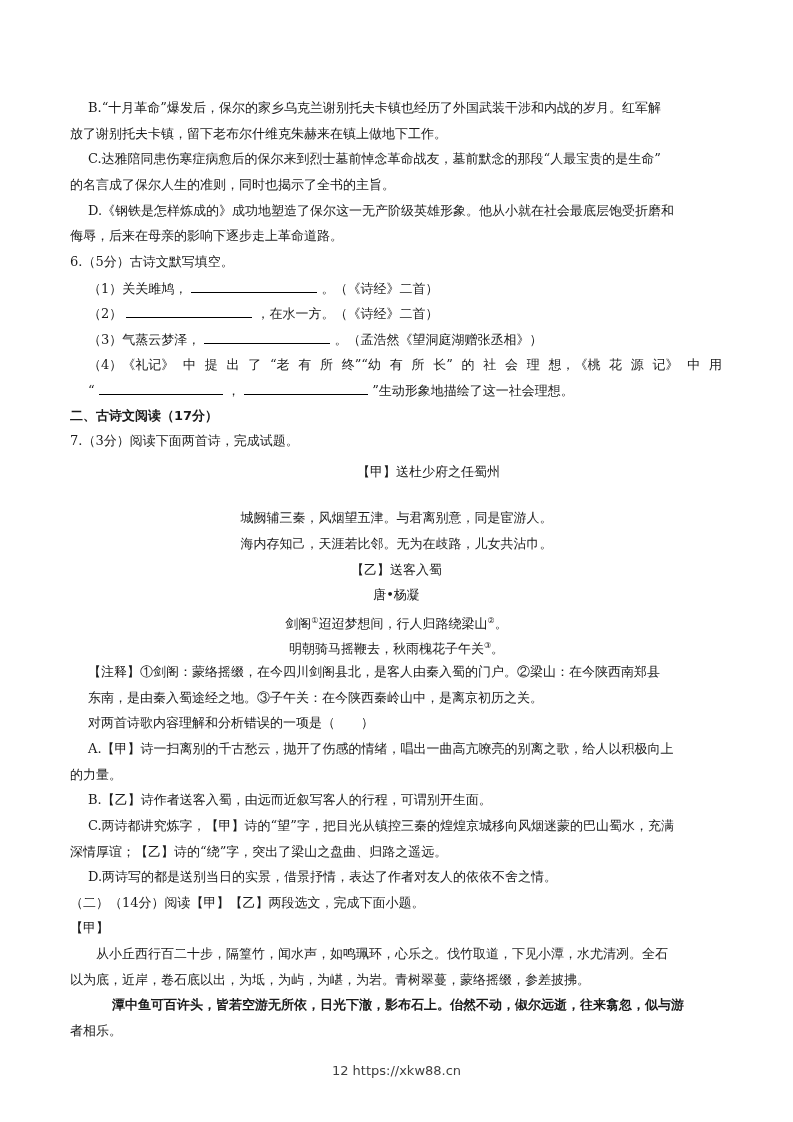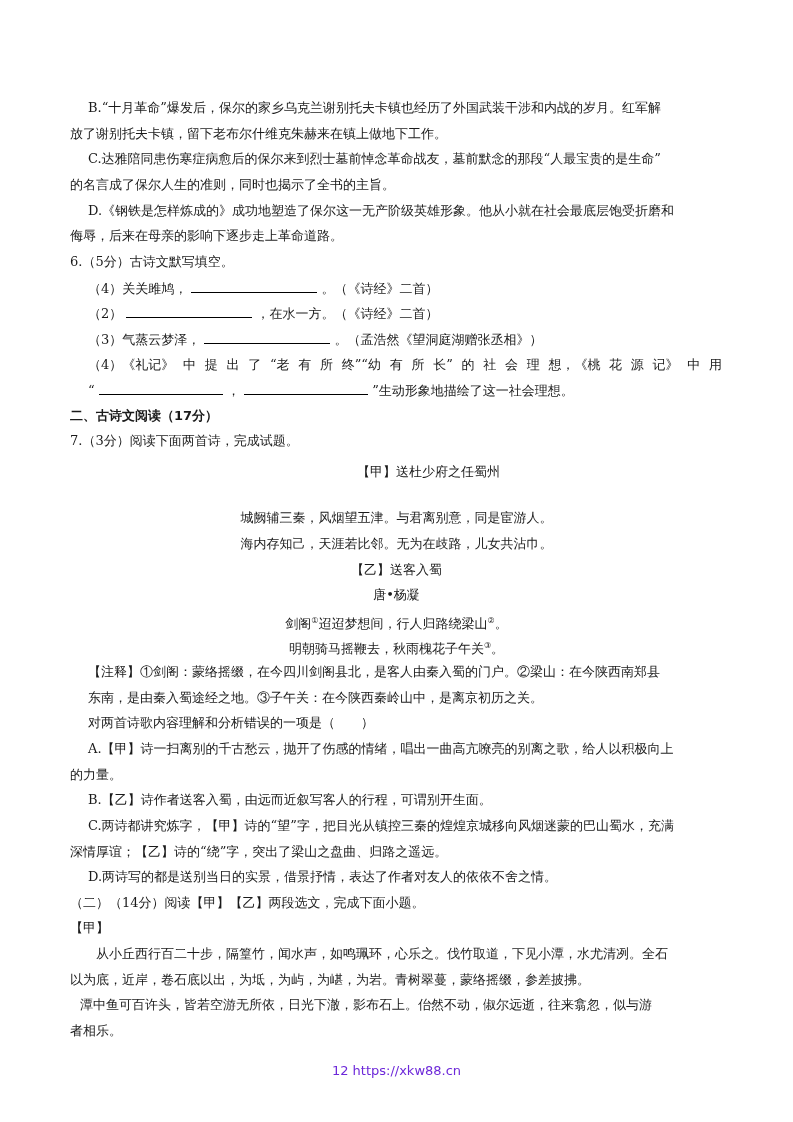--- a/index.html
+++ b/index.html
@@ -7,38 +7,38 @@
          font-family: "DejaVu Serif", "Liberation Serif", serif; color:#1a1a1a; }
   .page { position:absolute; left:0; top:0; width:793px; height:800px;padding-left:29px; }
   .line { position:absolute; font-size:13px; line-height:16px; white-space:nowrap; }
   .l-in { left:88px; }
   .l-out { left:70px; }
   .center { left:0; width:793px; text-align:center; }
   .bold { font-weight:bold; font-family:"DejaVu Sans", sans-serif; }
   .blank { display:inline-block; border-bottom:1px solid #000; height:12px; vertical-align:baseline; }
   .sup { font-size:8px; vertical-align:super; }
   .footer { position:absolute; left:0; width:793px; top:1063px; text-align:center;
-            font-family:"DejaVu Sans", sans-serif; font-size:13px; color:#6d28d9; }
+            font-family:"DejaVu Sans", sans-serif; font-size:13px; color:#404040; }
   .just { width:652px; display:flex; justify-content:space-between; }
 </style>
 </head>
 <body>
 
 <div class="page">
 
   <div class="line l-in" style="top:100px;">B.“十月革命”爆发后，保尔的家乡乌克兰谢别托夫卡镇也经历了外国武装干涉和内战的岁月。红军解</div>
   <div class="line l-out" style="top:126px;">放了谢别托夫卡镇，留下老布尔什维克朱赫来在镇上做地下工作。</div>
   <div class="line l-in" style="top:151px;">C.达雅陪同患伤寒症病愈后的保尔来到烈士墓前悼念革命战友，墓前默念的那段“人最宝贵的是生命”</div>
   <div class="line l-out" style="top:177px;text-align:center;">的名言成了保尔人生的准则，同时也揭示了全书的主旨。</div>
   <div class="line l-in" style="top:203px;">D.《钢铁是怎样炼成的》成功地塑造了保尔这一无产阶级英雄形象。他从小就在社会最底层饱受折磨和</div>
   <div class="line l-out" style="top:228px;">侮辱，后来在母亲的影响下逐步走上革命道路。</div>
 
   <div class="line l-out" style="top:254px;">6.（5分）古诗文默写填空。</div>
   <div class="line l-in" style="top:280px;">
-    <span>（4）关关雎鸠，</span>
+    <span>（1）关关雎鸠，</span>
     <span class="blank" style="width:126px;"></span>
     <span>。（《诗经》二首）</span>
   </div>
   <div class="line l-in" style="top:305px;">
     <span>（2）</span>
     <span class="blank" style="width:126px;"></span>
     <span>，在水一方。（《诗经》二首）</span>
   </div>
   <div class="line l-in" style="top:331px;">
     <span>（3）气蒸云梦泽，</span>
@@ -99,17 +99,17 @@
   <div class="line l-out" style="top:767px;">的力量。</div>
   <div class="line l-in" style="top:792px;">B.【乙】诗作者送客入蜀，由远而近叙写客人的行程，可谓别开生面。</div>
   <div class="line l-in" style="top:818px;">C.两诗都讲究炼字，【甲】诗的“望”字，把目光从镇控三秦的煌煌京城移向风烟迷蒙的巴山蜀水，充满</div>
   <div class="line l-out" style="top:844px;">深情厚谊；【乙】诗的“绕”字，突出了梁山之盘曲、归路之遥远。</div>
   <div class="line l-in" style="top:869px;">D.两诗写的都是送别当日的实景，借景抒情，表达了作者对友人的依依不舍之情。</div>
 
   <div class="line l-out" style="top:895px;">（二）（14分）阅读【甲】【乙】两段选文，完成下面小题。</div>
   <div class="line l-out" style="top:920px;">【甲】</div>
   <div class="line" style="left:96px; top:946px;">从小丘西行百二十步，隔篁竹，闻水声，如鸣珮环，心乐之。伐竹取道，下见小潭，水尤清冽。全石</div>
   <div class="line l-out" style="top:972px;">以为底，近岸，卷石底以出，为坻，为屿，为嵁，为岩。青树翠蔓，蒙络摇缀，参差披拂。</div>
-  <div class="line" style="left:80px; top:997px;">潭中鱼可百许头，皆若空游无所依，日光下澈，影布石上。佁然不动，俶尔远逝，往来翕忽，似与游</div>
+  <div class="line" style="left:112px; top:997px;font-weight:bold;">潭中鱼可百许头，皆若空游无所依，日光下澈，影布石上。佁然不动，俶尔远逝，往来翕忽，似与游</div>
   <div class="line l-out" style="top:1023px;">者相乐。</div>
 
   <div class="footer">12 https://xkw88.cn</div>
 </div>
 
 </body></html>

